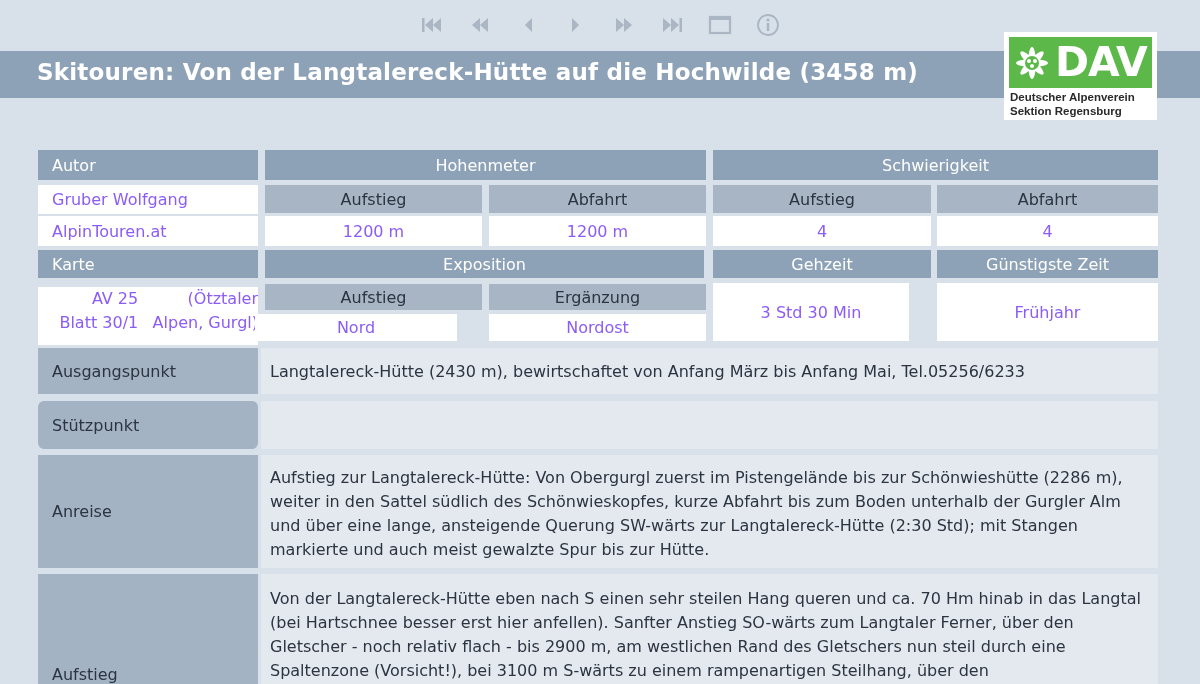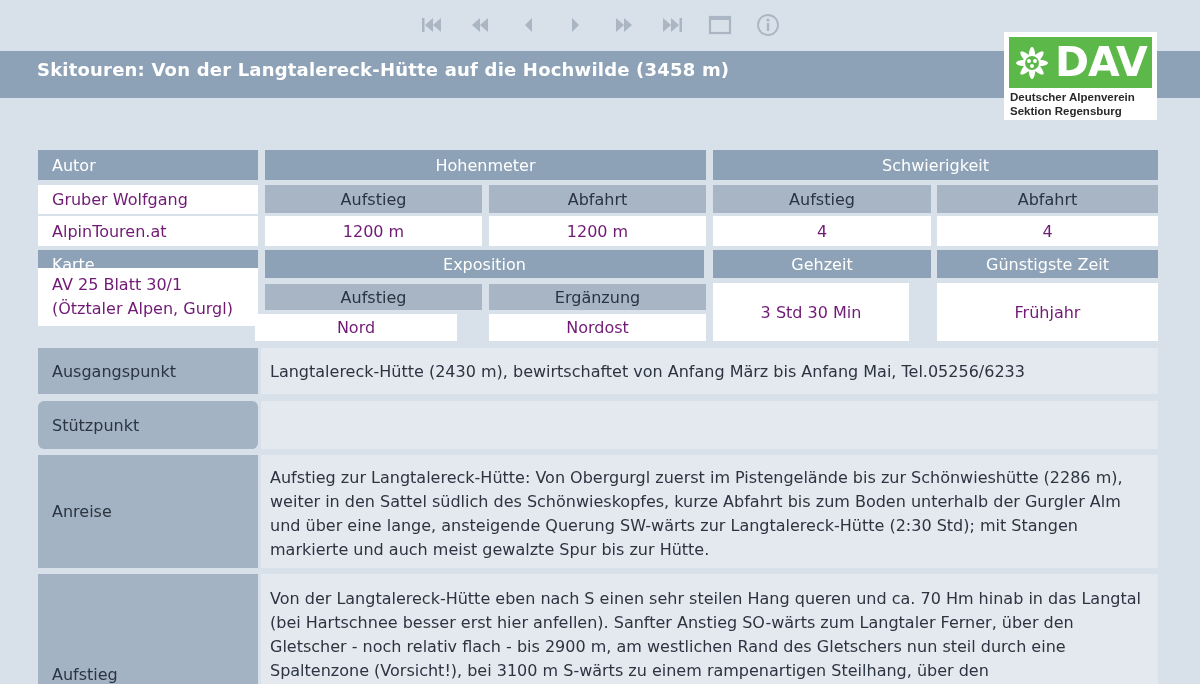--- a/index.html
+++ b/index.html
@@ -18,21 +18,21 @@
       width: 48px; height: 40px; display: flex; align-items: center; justify-content: center;
       color: #aab6c4; cursor: pointer;
     }
     .nav-btn svg { fill: #aab6c4; }
     .title-bar {
       position: absolute; top: 51px; left: 0; width: 1200px; height: 47px;
       background: #8ea2b7;
     }
     .title-text {
       position: absolute; left: 37px; top: 8px;
-      font-family: "DejaVu Sans", sans-serif; font-weight: bold; font-size: 18px;
+      font-family: "DejaVu Sans", sans-serif; font-weight: bold; font-size: 23px;
       color: #ffffff; letter-spacing: 0.2px; white-space: nowrap; text-align: center;
     }
     .logo {
       position: absolute; left: 1004px; top: 32px; width: 153px; height: 88px;
       background: #ffffff; padding: 5px 5px 3px 5px;
     }
     .logo-green {
       background: #5cb848; height: 51px; display: flex; align-items: center; padding-left: 4px;
     }
     .logo-dav {
@@ -41,21 +41,21 @@
     }
     .logo-sub {
       font-family: "Liberation Sans", sans-serif; font-weight: bold; font-size: 11.5px;
       color: #2a2a2a; line-height: 14px; margin-top: 2px; padding-left: 1px;
     }
     .cell {
       position: absolute; display: flex; align-items: center; font-size: 16px; white-space: nowrap;
     }
     .hdr { background: #8ea2b7; color: #ffffff; }
     .sub { background: #a7b5c4; color: #2b3440; }
-    .val { background: #ffffff; color: #701a75; text-align: right; }
+    .val { background: #ffffff; color: #8b5cf6; text-align: right; }
     .lab { background: #a4b3c3; color: #2b3440; }
     .txt { background: #e4e9ef; color: #2b3440; }
     .center { justify-content: center; }
     .left { justify-content: flex-start; padding-left: 14px; }
     .multi { white-space: normal; line-height: 24px; align-items: flex-start; padding: 9px 12px; font-size: 16px; }
     .karte-val { white-space: normal; line-height: 24px; padding-left: 14px; }
   </style>
 </head>
 <body>
 
@@ -151,21 +151,21 @@
 <div class="cell val center" style="left:265px;top:216px;width:217px;height:30px;">1200 m</div>
 <div class="cell val center" style="left:489px;top:216px;width:217px;height:30px;">1200 m</div>
 <div class="cell val center" style="left:713px;top:216px;width:218px;height:30px;">4</div>
 <div class="cell val center" style="left:937px;top:216px;width:221px;height:30px;">4</div>
 
 <div class="cell hdr left" style="left:38px;top:250px;width:220px;height:28px;">Karte</div>
 <div class="cell hdr center" style="left:265px;top:250px;width:439px;height:28px;">Exposition</div>
 <div class="cell hdr center" style="left:713px;top:250px;width:218px;height:28px;">Gehzeit</div>
 <div class="cell hdr center" style="left:937px;top:250px;width:221px;height:28px;">Günstigste Zeit</div>
 
-<div class="cell val karte-val" style="left:38px;top:268px;width:220px;height:58px;flex-direction:column;align-items:flex-start;justify-content:center;">
+<div class="cell val karte-val" style="left:38px;top:287px;width:220px;height:58px;flex-direction:row;align-items:flex-start;justify-content:center;">
   <span>AV 25 Blatt 30/1</span>
   <span>(Ötztaler Alpen, Gurgl)</span>
 </div>
 <div class="cell sub center" style="left:265px;top:284px;width:217px;height:26px;">Aufstieg</div>
 <div class="cell sub center" style="left:489px;top:284px;width:217px;height:26px;">Ergänzung</div>
 <div class="cell val center" style="left:255px;top:314px;width:202px;height:27px;">Nord</div>
 <div class="cell val center" style="left:489px;top:314px;width:217px;height:27px;">Nordost</div>
 <div class="cell val center" style="left:713px;top:283px;width:196px;height:58px;">3 Std 30 Min</div>
 <div class="cell val center" style="left:937px;top:283px;width:221px;height:58px;">Frühjahr</div>
 

